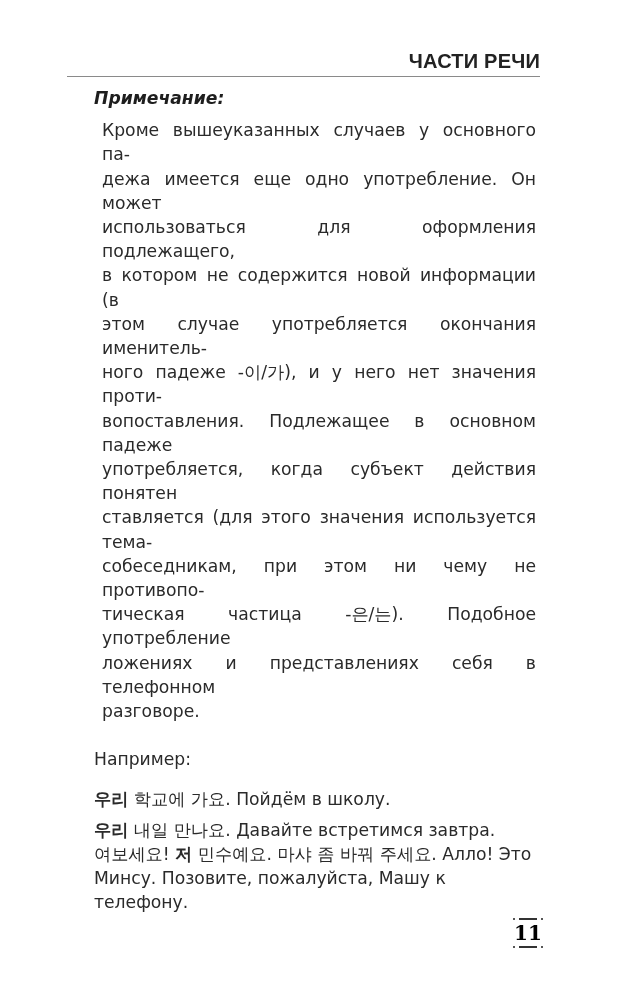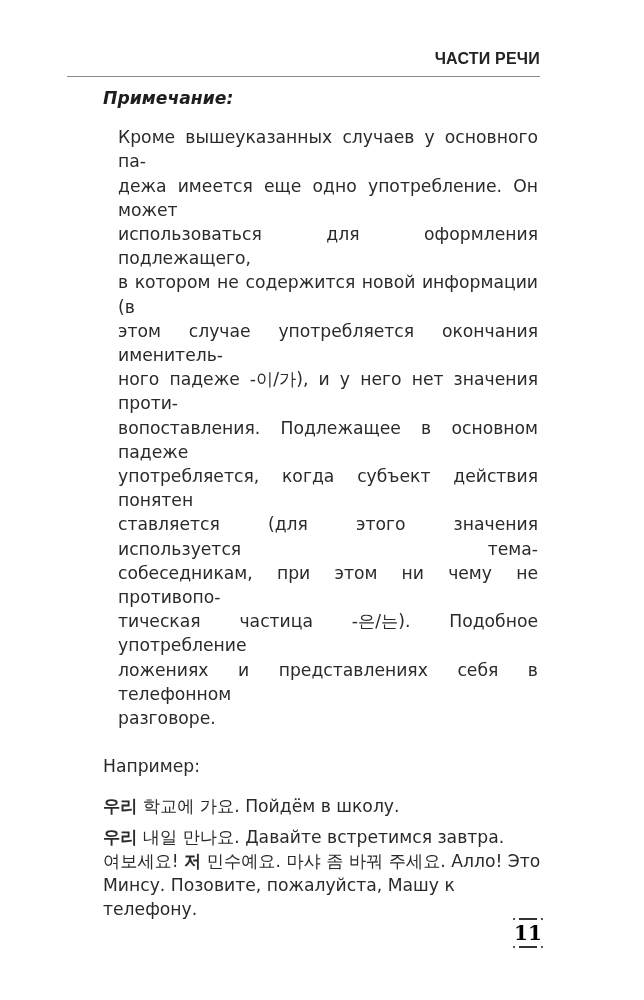--- a/index.html
+++ b/index.html
@@ -14,48 +14,48 @@
       overflow: hidden;
       font-family: "DejaVu Sans", sans-serif;
       color: #2a2a2a;
     }
     .running-head {
       position: absolute;
       top: 50px;
       right: 104px;
       font-family: "Liberation Sans", sans-serif;
       font-weight: bold;
-      font-size: 16px;
+      font-size: 20px;
       letter-spacing: 0.2px;
       color: #222;
     }
     .head-rule {
       position: absolute;
       top: 76px;
       left: 67px;
       width: 473px;
       height: 0;
       border-top: 1.5px solid #8a8a8a;
     }
     .content {
       position: absolute;
       top: 86px;
-      left: 103px;
+      left: 94px;
       width: 450px;
       font-size: 17.2px;
       line-height: 24.2px;
     }
     .note-title {
       font-weight: bold;
       font-style: italic;
       margin: 0;
       color: #1e1e1e;
     }
     .note-body {
-      margin: 15px;
+      margin: 8px;
       text-align: justify;
       text-align-last: left;
     }
     .note-body .line {
       display: block;
       text-align: justify;
       text-align-last: justify;
     }
     .note-body .line.last {
       text-align-last: left;

